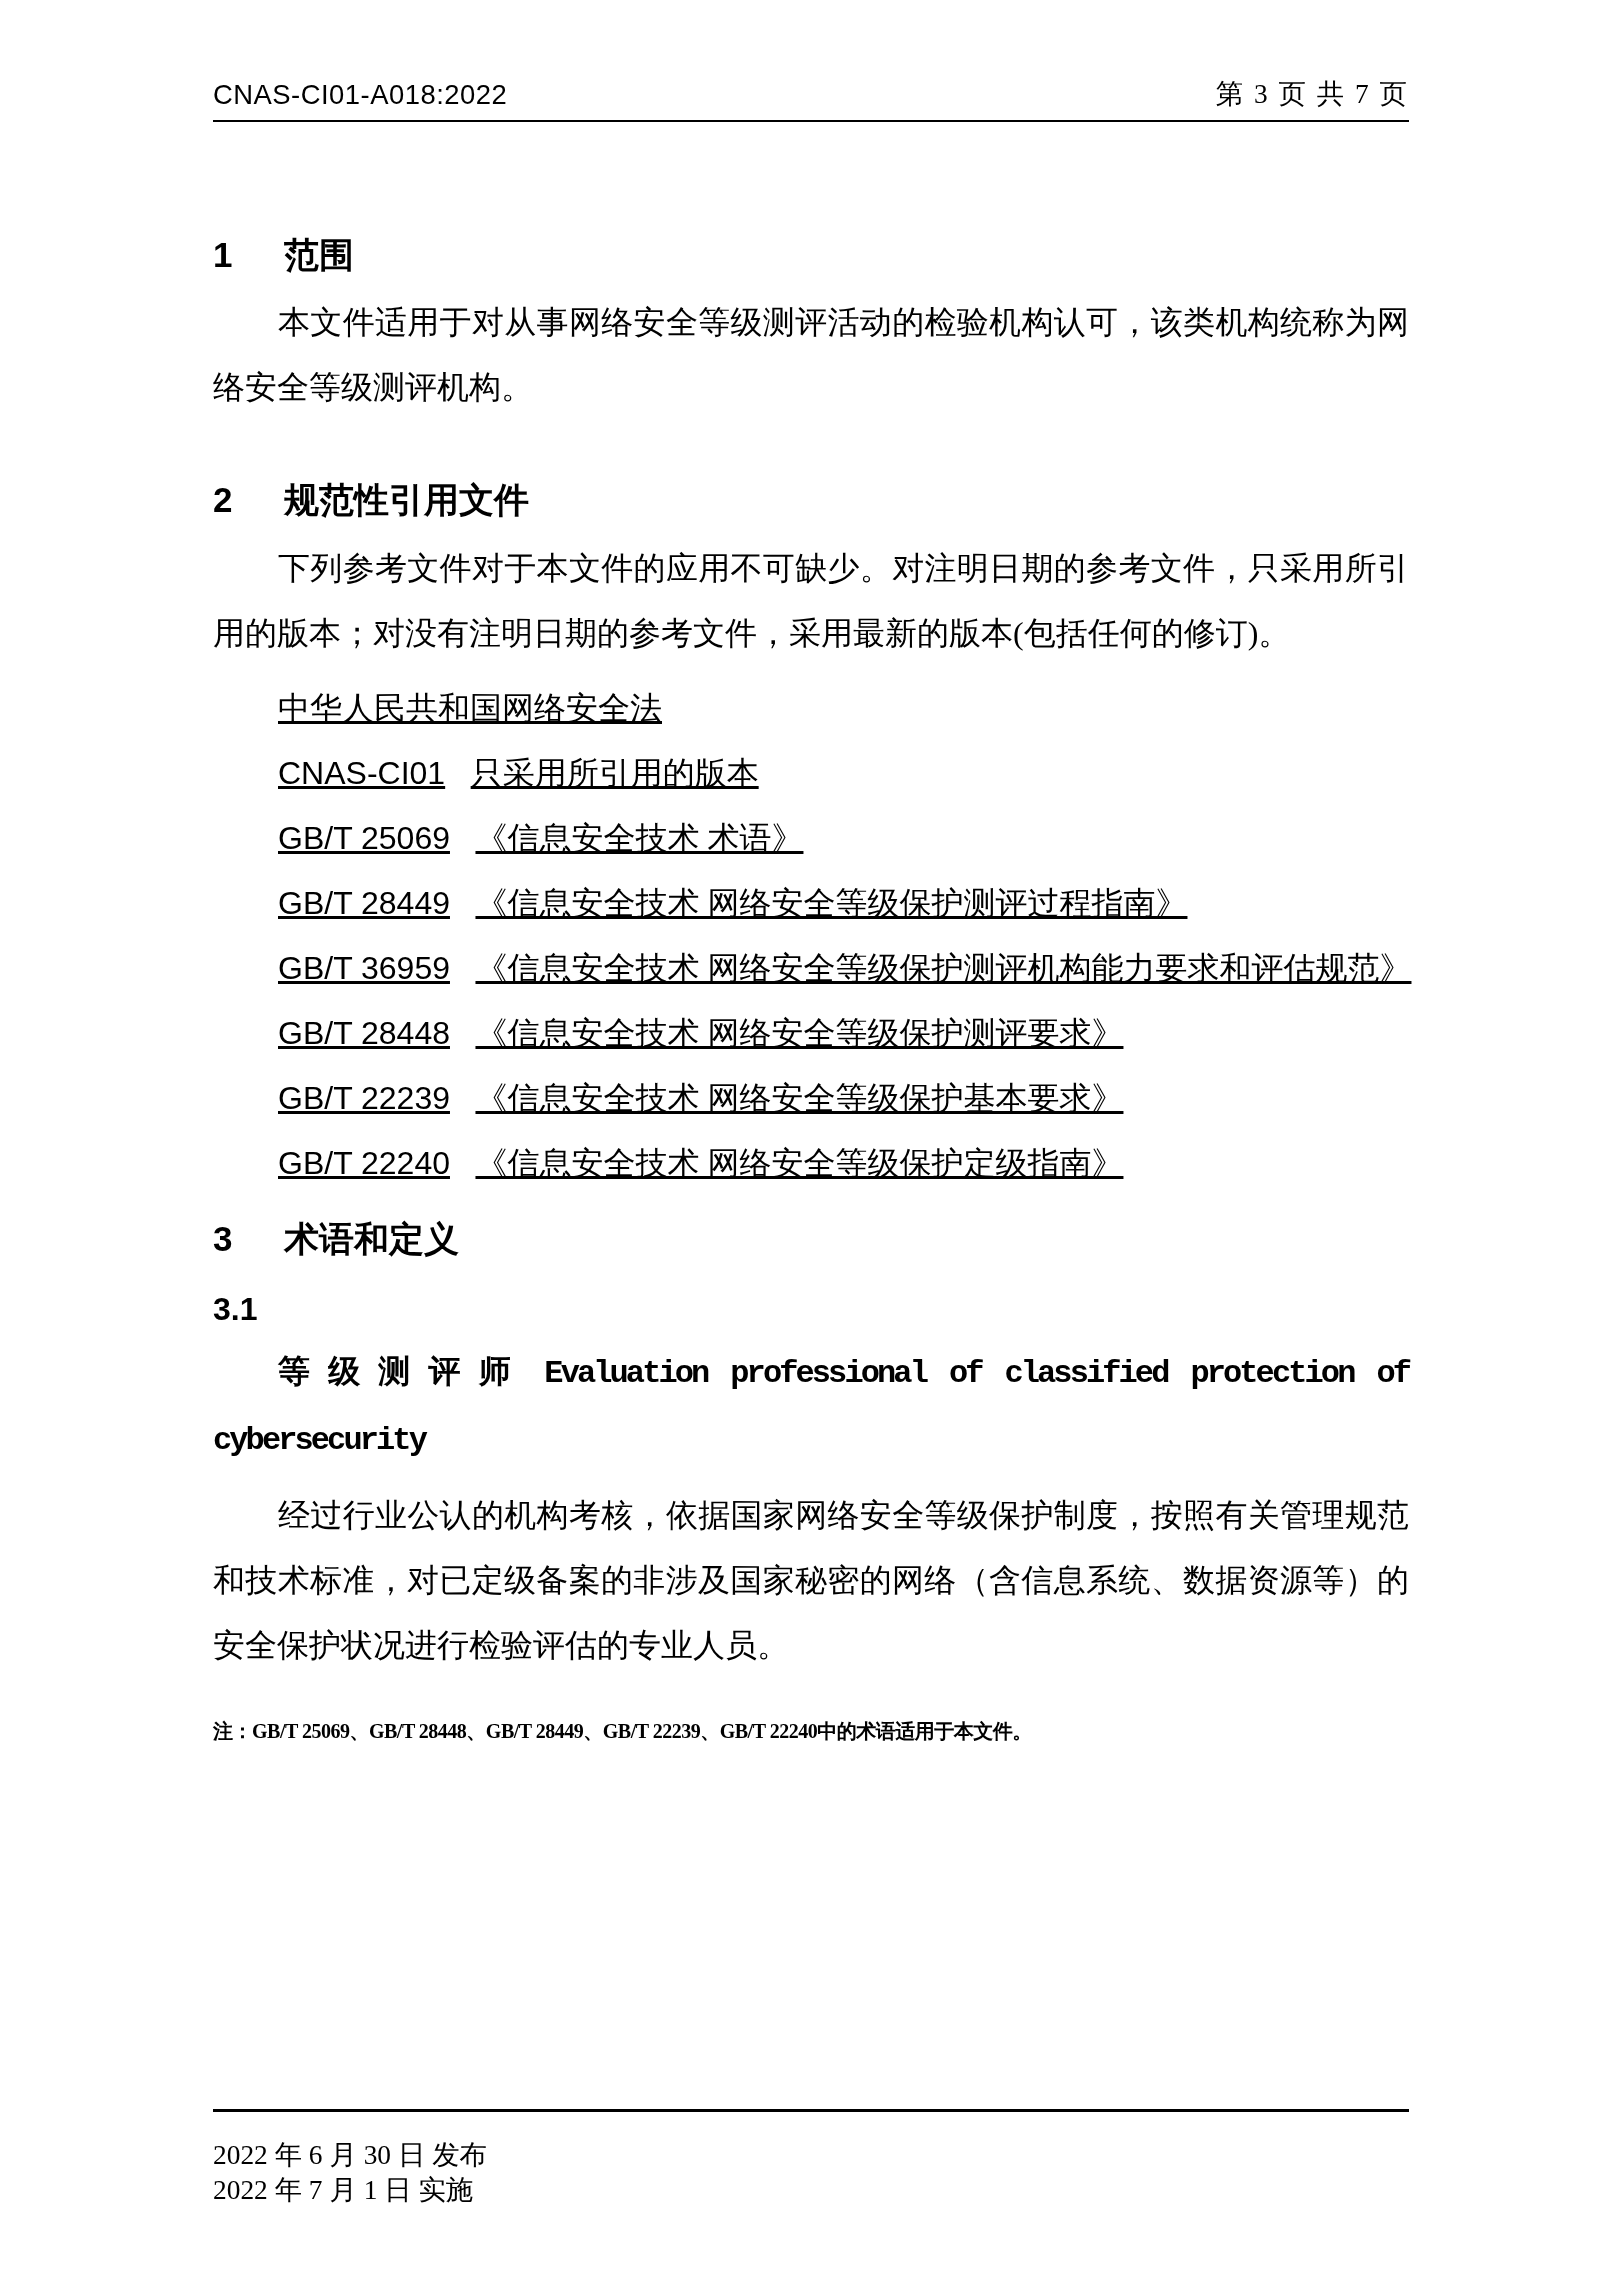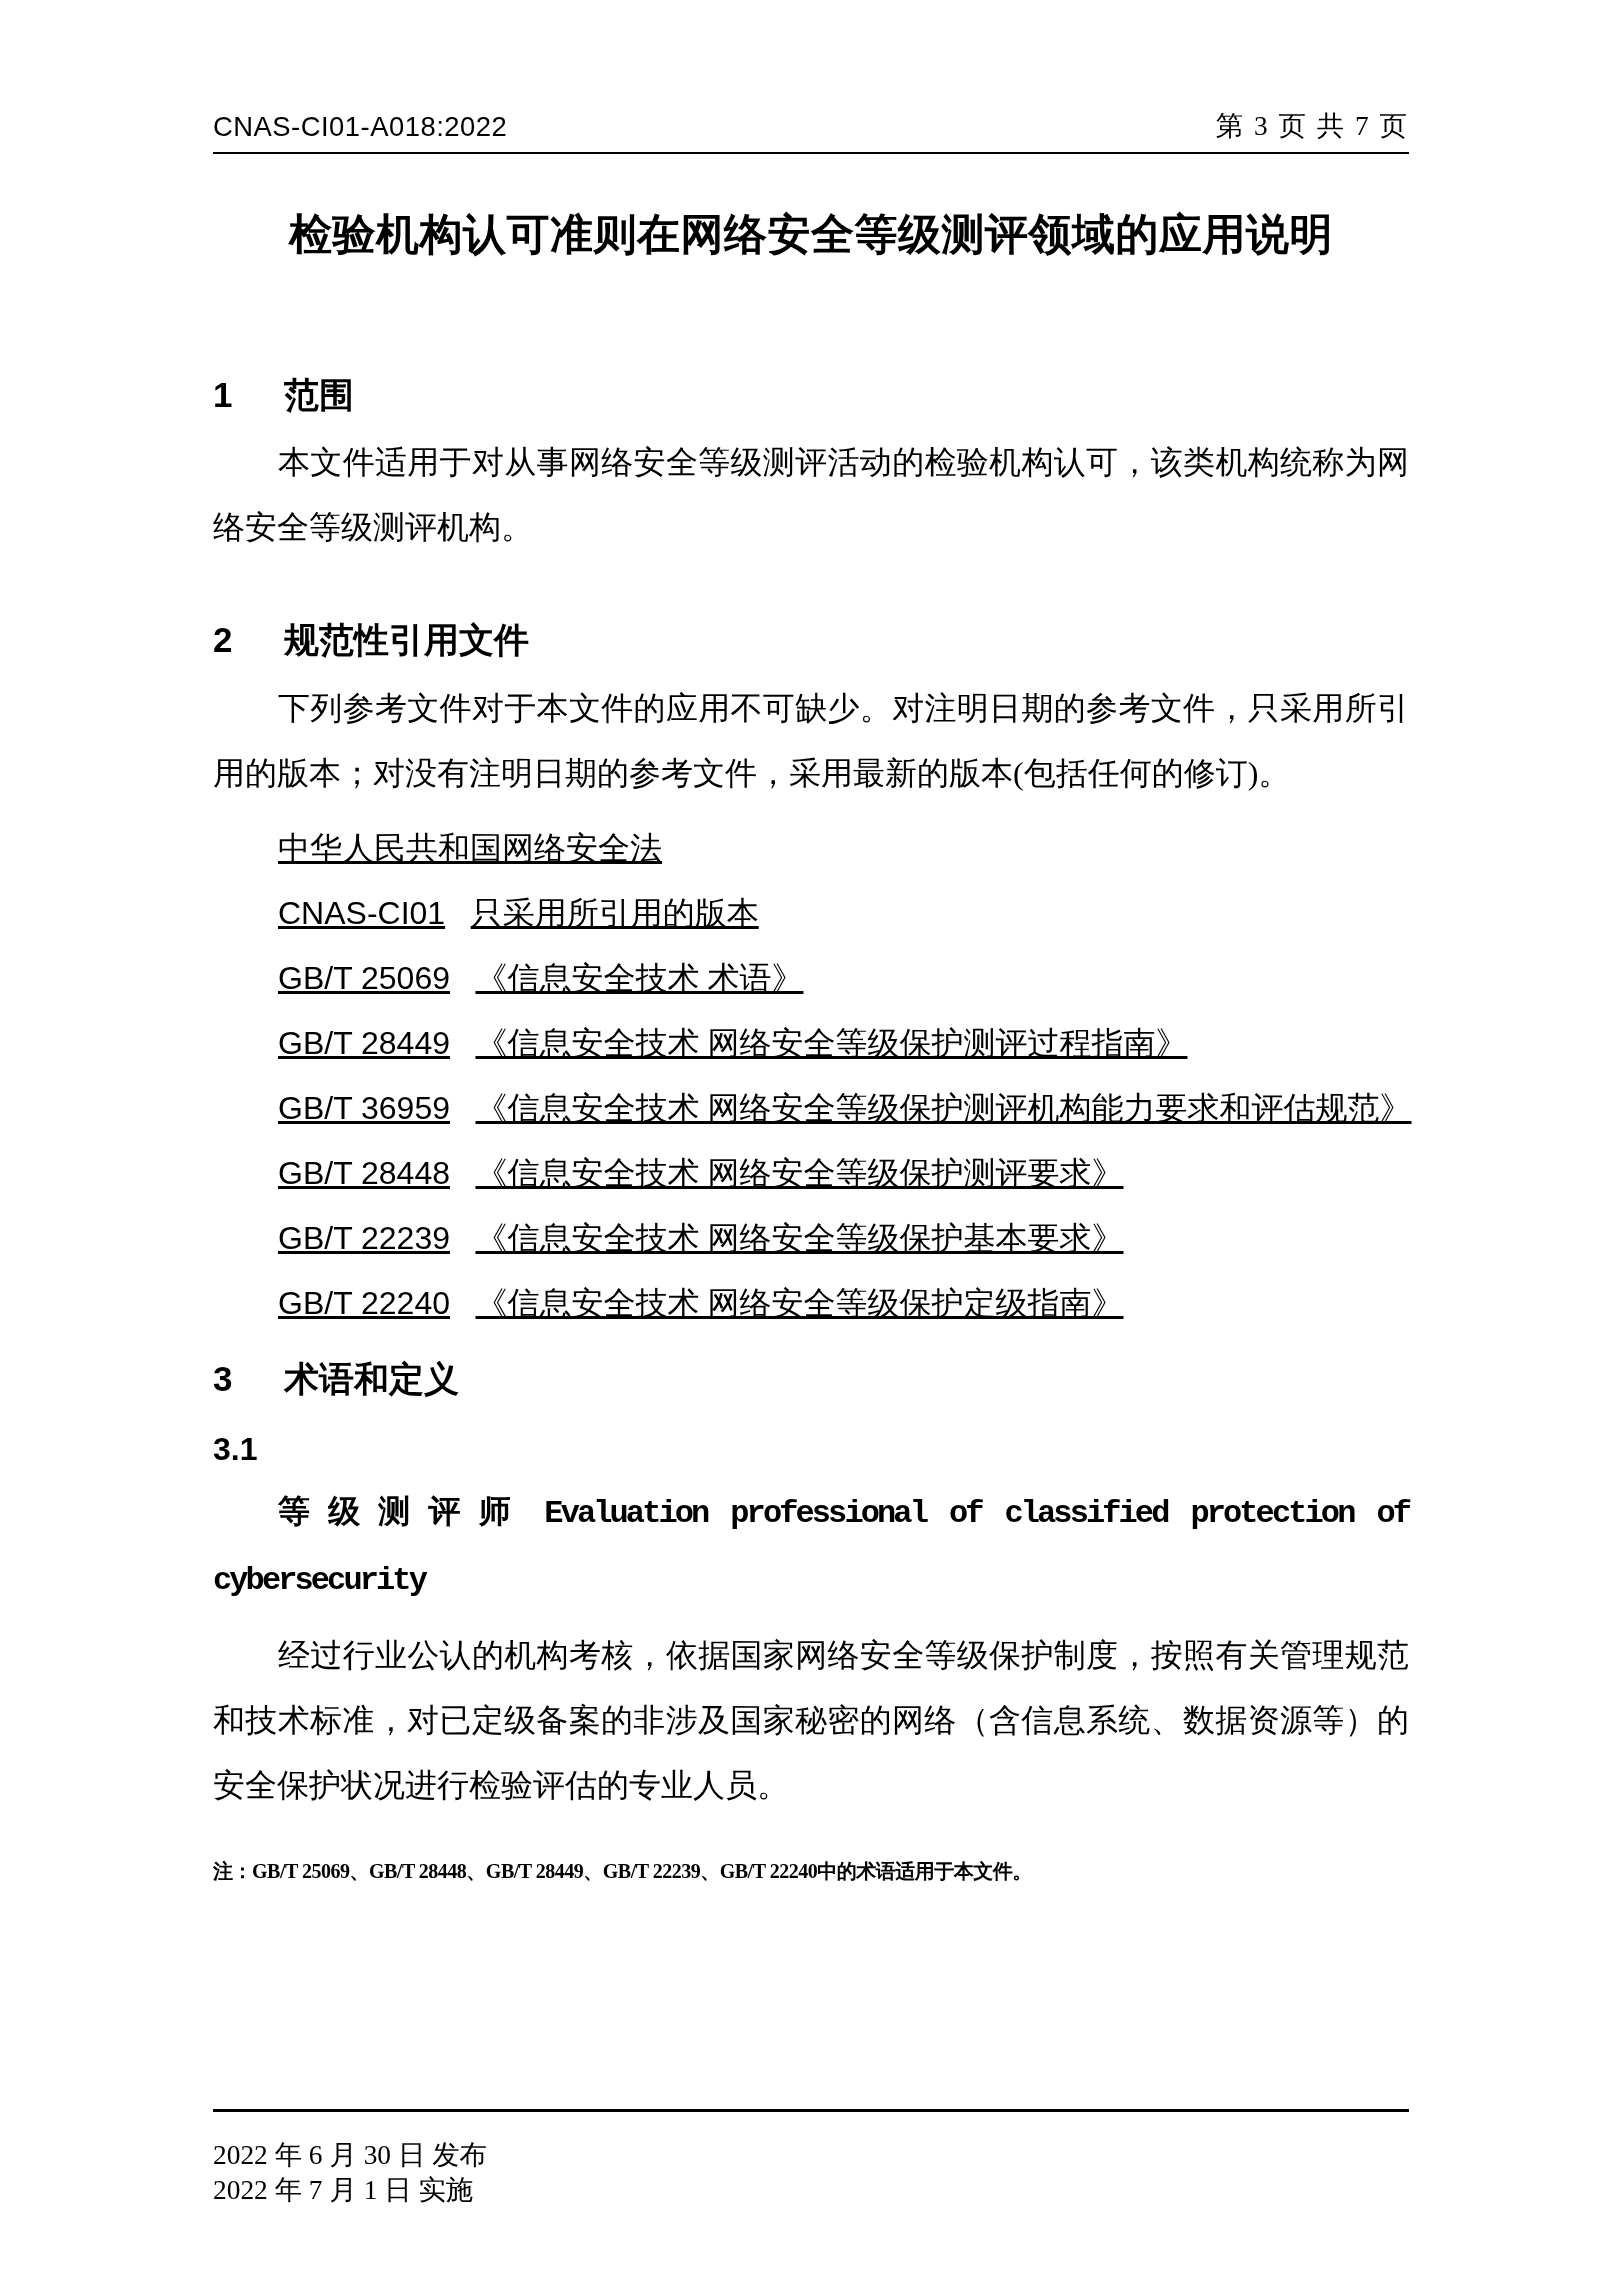--- a/index.html
+++ b/index.html
@@ -14,21 +14,21 @@
     font-family: "Liberation Serif", "DejaVu Serif", serif;
     color: #000000;
     overflow: hidden;
   }
 
   
   .header {
     display: flex;
     justify-content: space-between;
     align-items: flex-end;
-    padding-top: 110px;
+    padding-top: 78px;
     padding-bottom: 8.8px;
     border-bottom: 2.9px solid #000;
     font-size: 27.4px;
     line-height: 33px;
   }
   .header-code {
     font-family: "Liberation Sans", "DejaVu Sans", sans-serif;
     letter-spacing: 0.5px;
   }
   .header-page { letter-spacing: 2px; }
@@ -131,21 +131,20 @@
 </head>
 <body>
 
 <div class="page">
 
   <div class="header">
     <span class="header-code">CNAS-CI01-A018:2022</span>
     <span class="header-page">第 3 页 共 7 页</span>
   </div>
 
-  <div class="doc-title">检验机构认可准则在网络安全等级测评领域的应用说明</div>
 
   <div class="sec-heading sec-1">
     <span class="sec-num">1</span><span>范围</span>
   </div>
   <p class="para">本文件适用于对从事网络安全等级测评活动的检验机构认可，该类机构统称为网络安全等级测评机构。</p>
 
   <div class="sec-heading sec-2">
     <span class="sec-num">2</span><span>规范性引用文件</span>
   </div>
   <p class="para">下列参考文件对于本文件的应用不可缺少。对注明日期的参考文件，只采用所引用的版本；对没有注明日期的参考文件，采用最新的版本(包括任何的修订)。</p>

